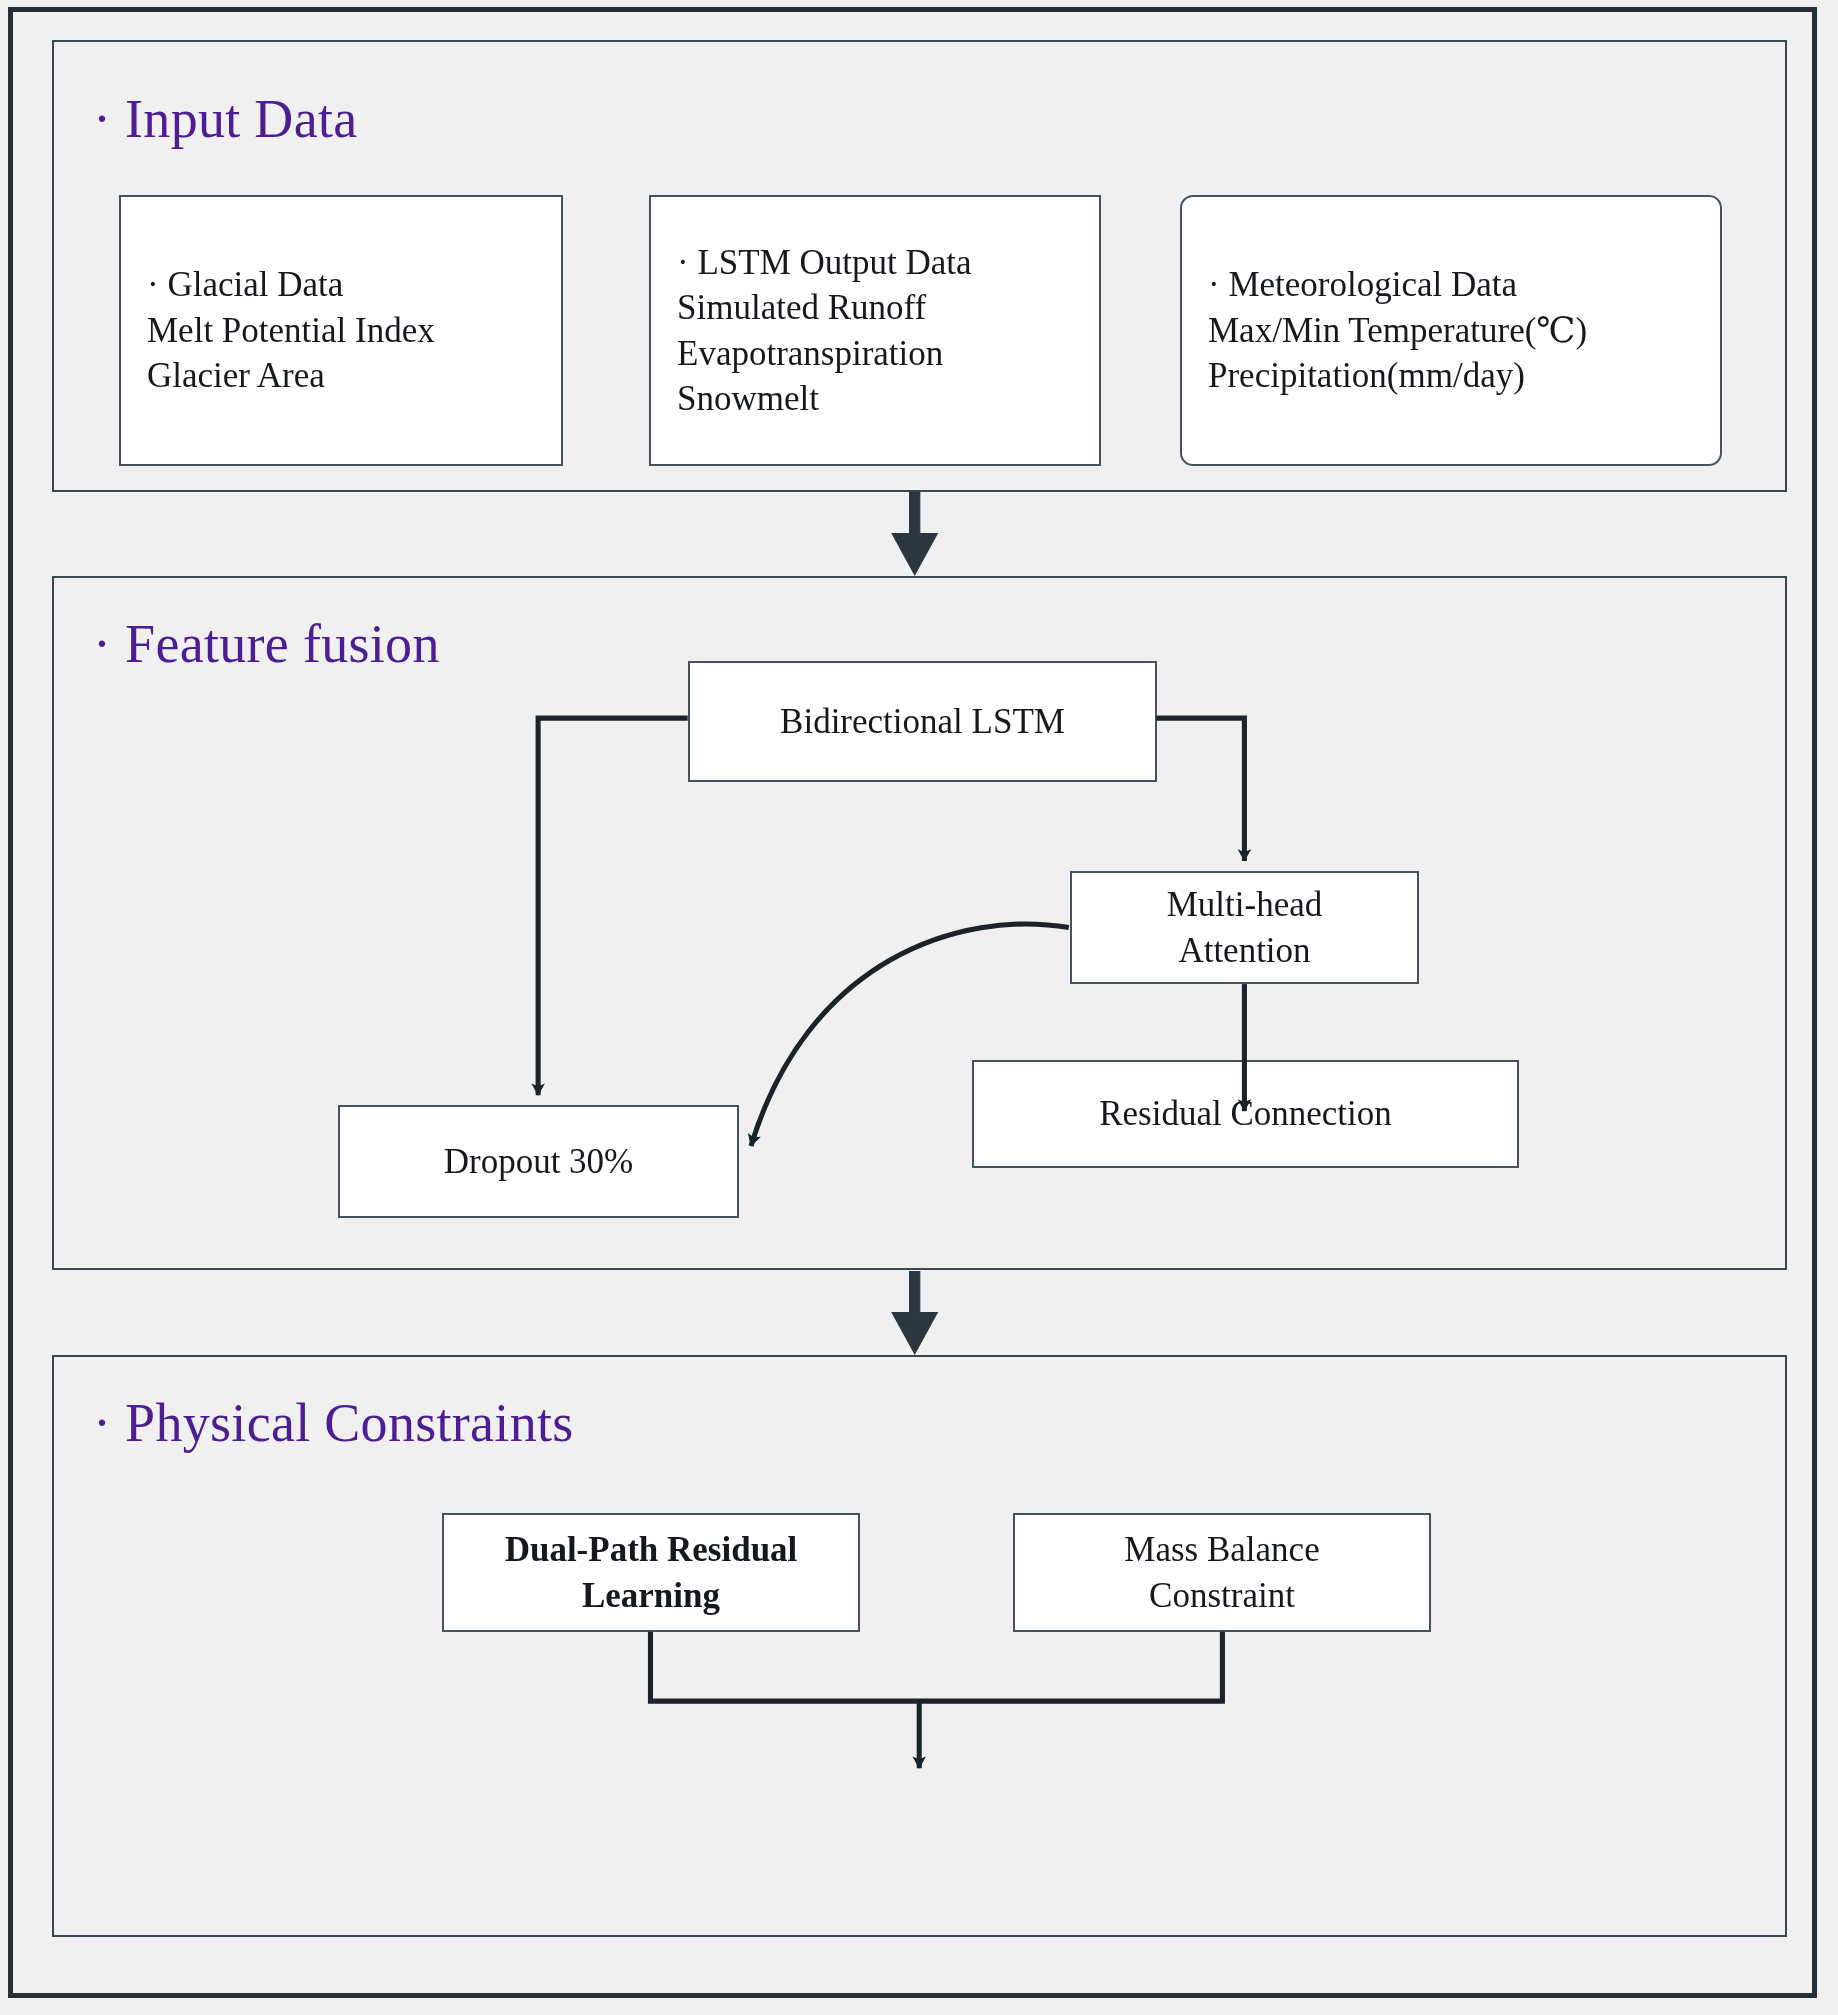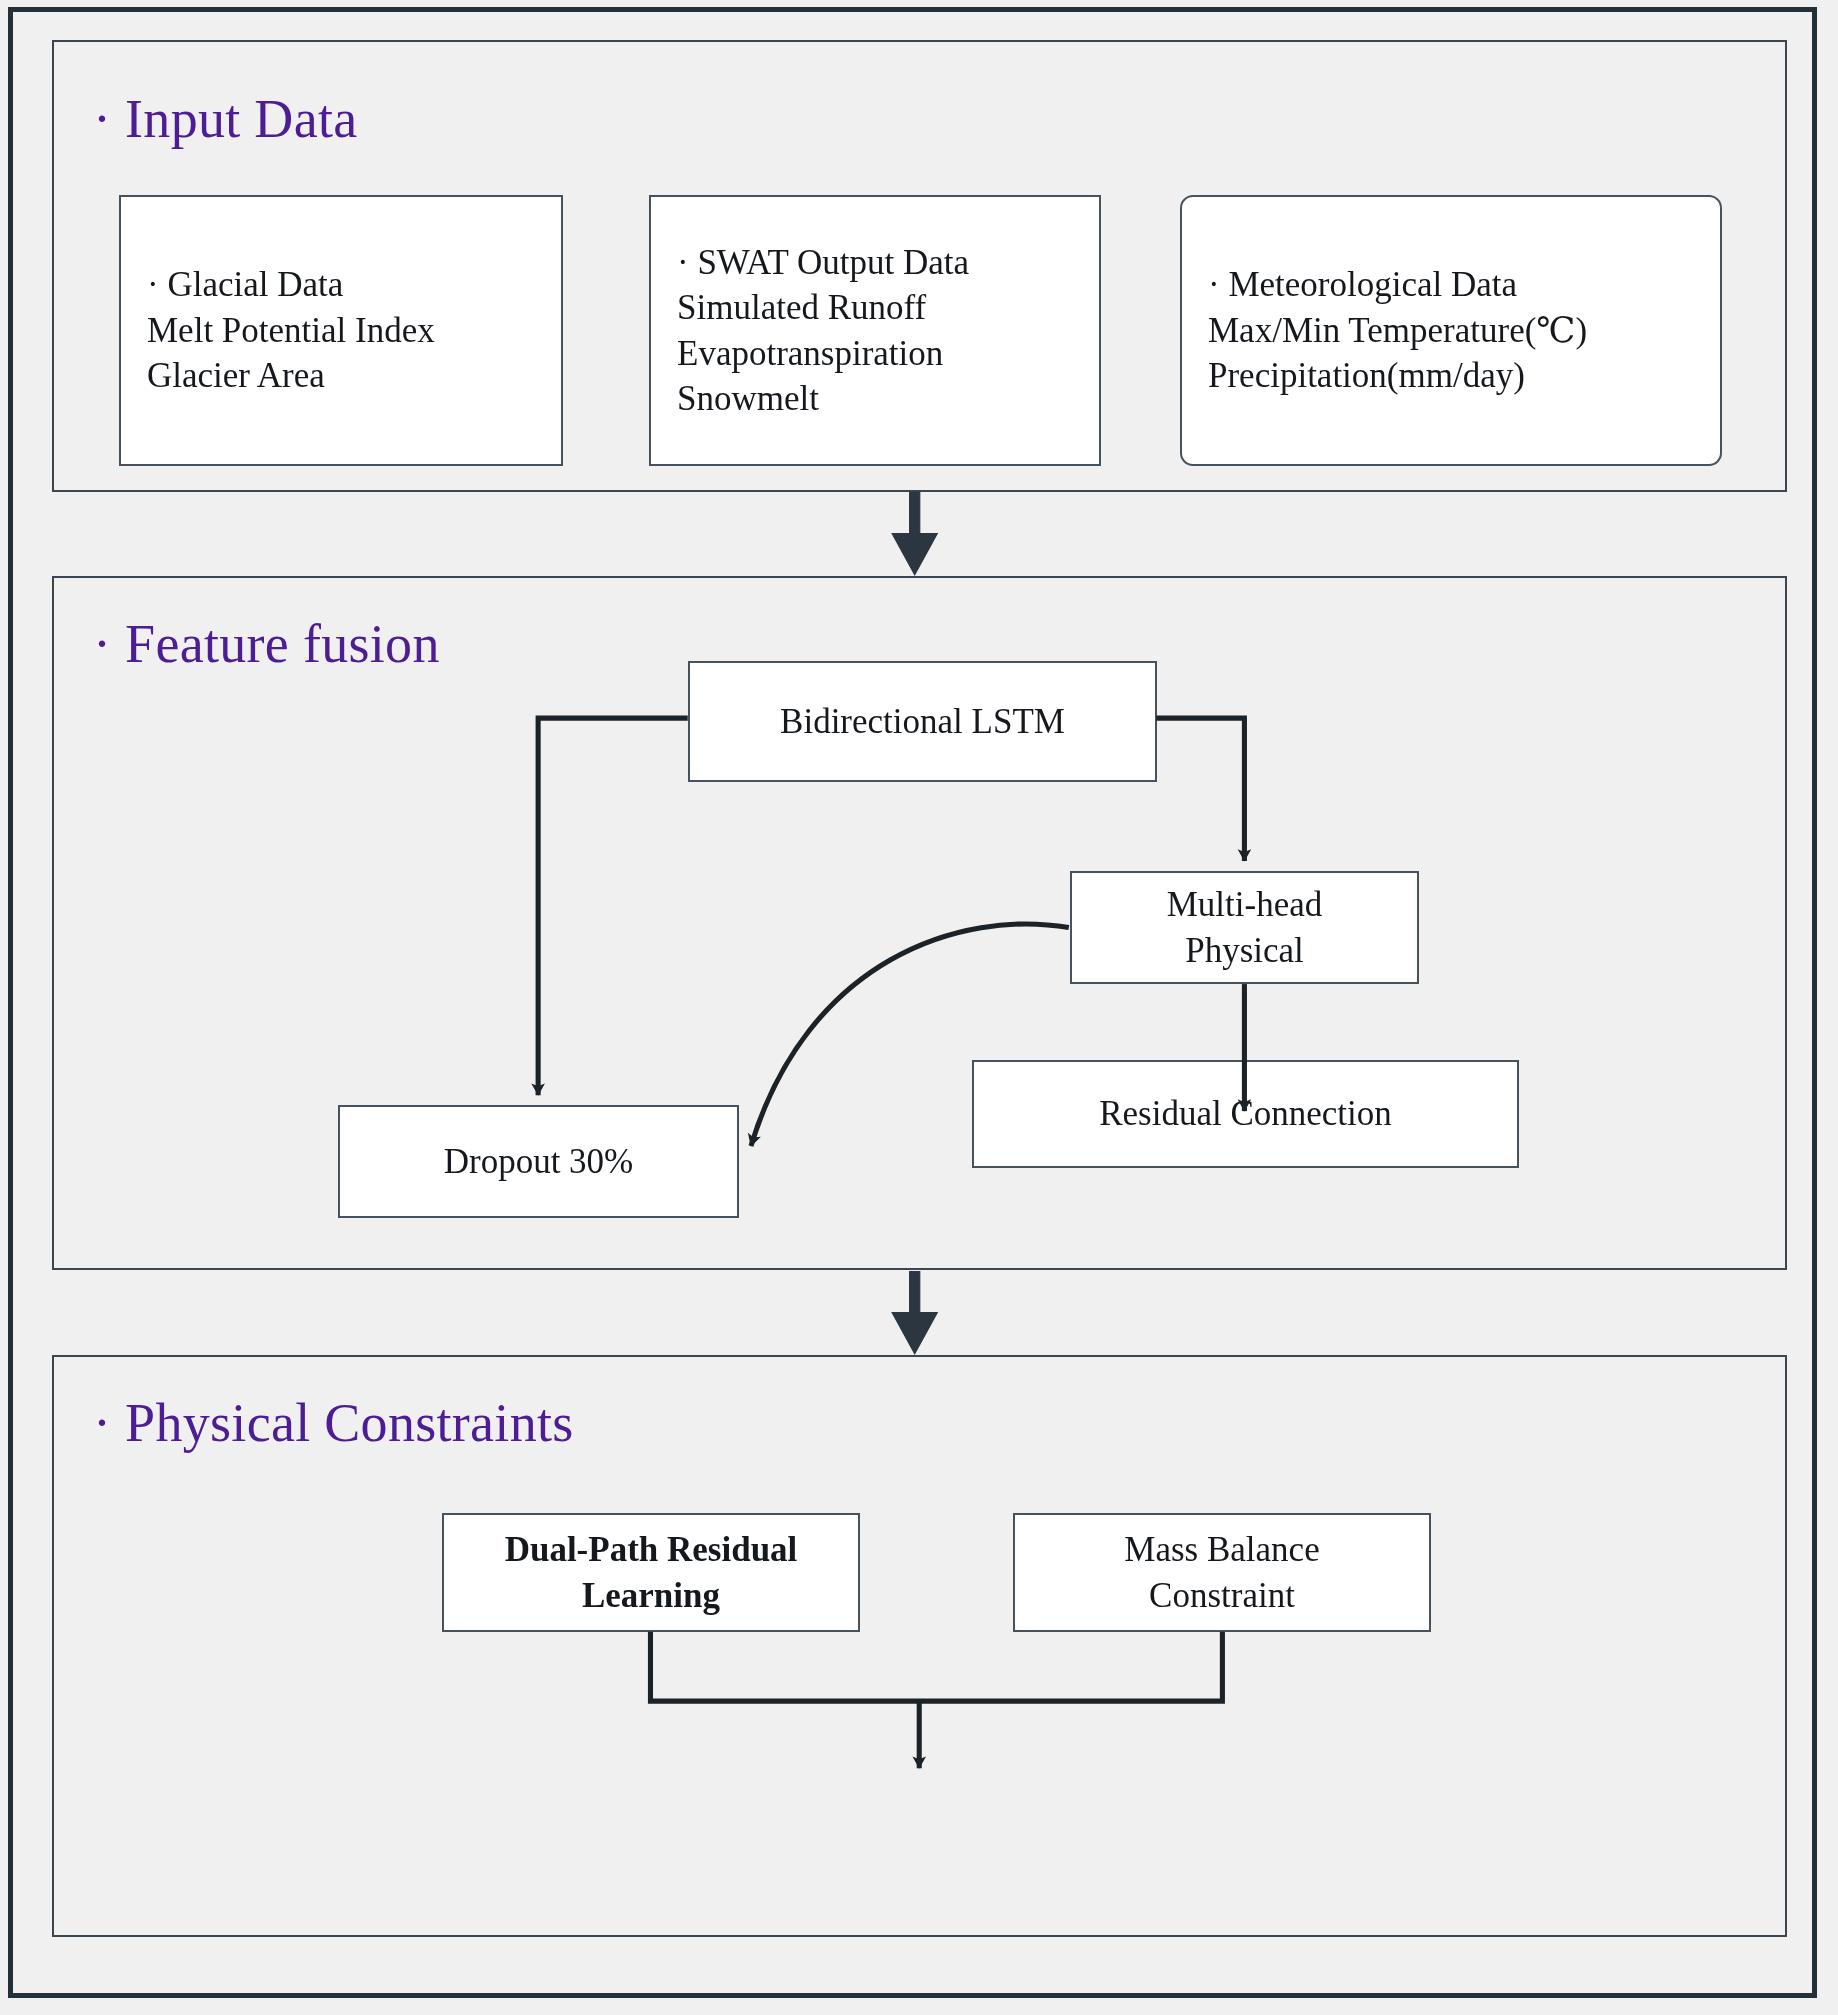--- a/index.html
+++ b/index.html
@@ -85,42 +85,42 @@
   <div class="panel" style="left:52px; top:40px; width:1735px; height:452px;"></div>
   <div class="panel-title" style="left:93px; top:88px;">· Input Data</div>
 
   <div class="box left-align" style="left:119px; top:195px; width:444px; height:271px;">
     <div class="box-text">· Glacial Data
 Melt Potential Index
 Glacier Area</div>
   </div>
 
   <div class="box left-align" style="left:649px; top:195px; width:452px; height:271px;">
-    <div class="box-text">· SWAT Output Data
+    <div class="box-text">· LSTM Output Data
 Simulated Runoff
 Evapotranspiration
 Snowmelt</div>
   </div>
 
   <div class="box left-align" style="left:1180px; top:195px; width:542px; height:271px;border-radius:13px;">
     <div class="box-text">· Meteorological Data
 Max/Min Temperature(℃)
 Precipitation(mm/day)</div>
   </div>
 
   <div class="panel" style="left:52px; top:576px; width:1735px; height:694px;"></div>
   <div class="panel-title" style="left:93px; top:613px;">· Feature fusion</div>
 
   <div class="box" style="left:688px; top:661px; width:469px; height:121px;">
     <div class="box-text center">Bidirectional LSTM</div>
   </div>
 
   <div class="box" style="left:1070px; top:871px; width:349px; height:113px;">
     <div class="box-text center">Multi-head
-Physical</div>
+Attention</div>
   </div>
 
   <div class="box" style="left:338px; top:1105px; width:401px; height:113px;">
     <div class="box-text center">Dropout 30%</div>
   </div>
 
   <div class="box" style="left:972px; top:1060px; width:547px; height:108px;">
     <div class="box-text center">Residual Connection</div>
   </div>
 

